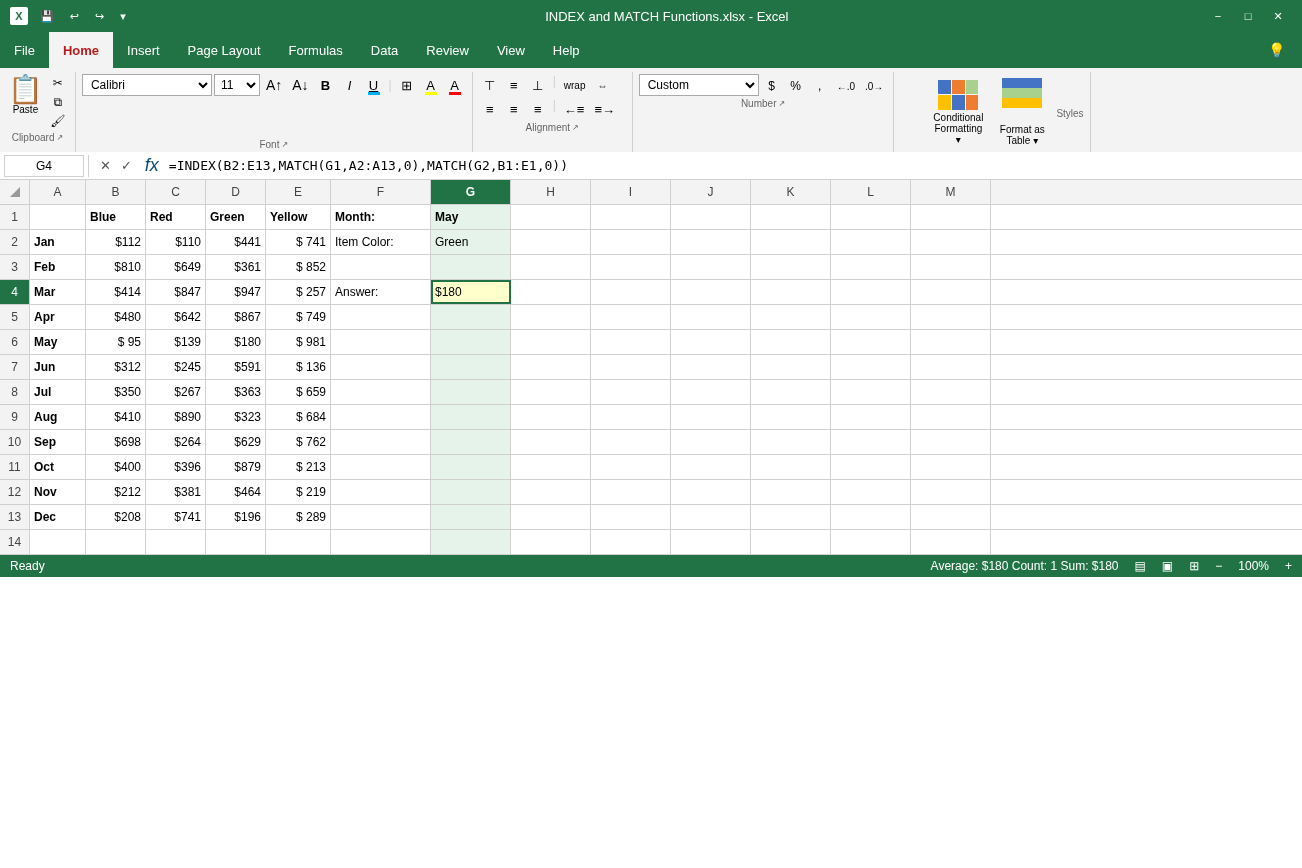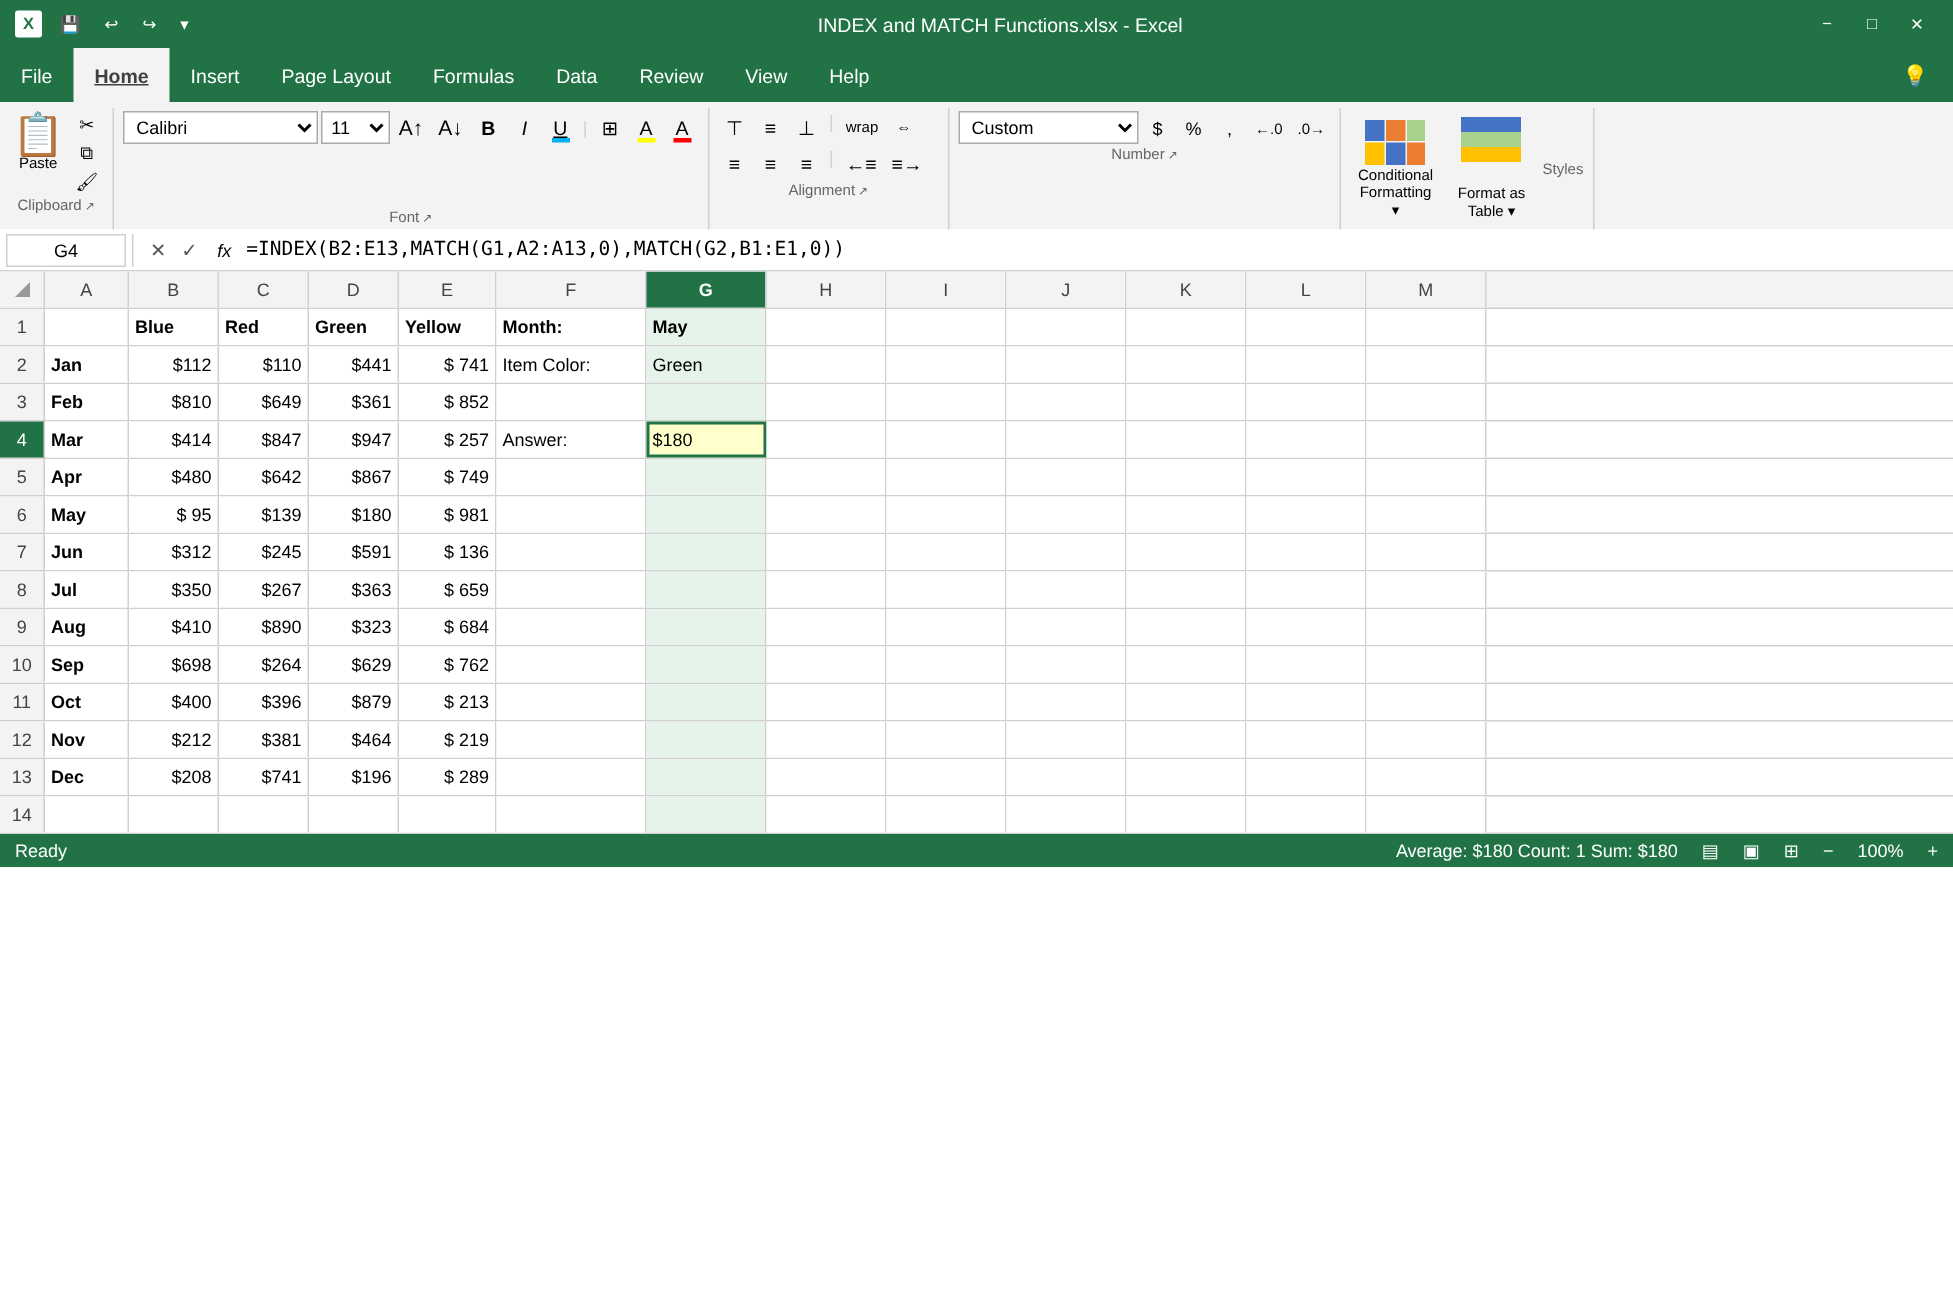--- a/index.html
+++ b/index.html
@@ -35,23 +35,22 @@
       padding: 0 14px;
       display: flex;
       align-items: center;
       font-size: 13px;
       cursor: pointer;
       border: none;
       background: transparent;
     }
     .ribbon-tab.active {
       background: #f3f3f3;
-      color: #404040;
+      color: #b91c1c;
       font-weight: 600;
-      text-decoration: underline;
     }
 
     #ribbon-content {
       display: flex;
       align-items: stretch;
       padding: 4px 0 0 0;
       background: #f3f3f3;
       min-height: 80px;
     }
     .ribbon-group {
@@ -124,21 +123,21 @@
       width: 80px;
       border: 1px solid #d0d0d0;
       height: 22px;
       padding: 0 4px;
       font-size: 12px;
       text-align: center;
     }
     #formula-divider { width: 1px; height: 22px; background: #d0d0d0; margin: 0 4px; }
     #formula-icons { display: flex; gap: 4px; margin: 0 4px; }
     .formula-btn { border: none; background: transparent; cursor: pointer; font-size: 13px; color: #555; padding: 0 3px; }
-    #fx-label { margin: 0 6px; font-style: italic; color: #000000; font-size: 12px; }
+    #fx-label { margin: 0 6px; font-style: italic; color: #0c4a6e; font-size: 18px; }
     #formula-input {
       flex: 1;
       border: none;
       outline: none;
       font-size: 13px;
       font-family: 'Consolas', monospace;
       padding: 0 4px;
     }
 
     
@@ -423,21 +422,21 @@
         <button class="num-btn" style="font-size:10px;">.0→</button>
       </div>
     </div>
     <div class="ribbon-group-label">
       <span>Number</span>
       <span class="expand-icon">↗</span>
     </div>
   </div>
 
   <div class="ribbon-group" style="flex-direction:row;gap:4px;">
-    <div style="display:flex;flex-direction:column;align-items:center;">
+    <div style="display:flex;flex-direction:column;align-items:center;margin-left:28px;">
       <button class="styles-btn">
         <div class="styles-grid">
             <div class="styles-cell"></div>
             <div class="styles-cell"></div>
             <div class="styles-cell"></div>
             <div class="styles-cell"></div>
             <div class="styles-cell"></div>
             <div class="styles-cell"></div>
           </div>
         <span style="font-size:10px;margin-top:2px;">Conditional<br>Formatting ▾</span>

